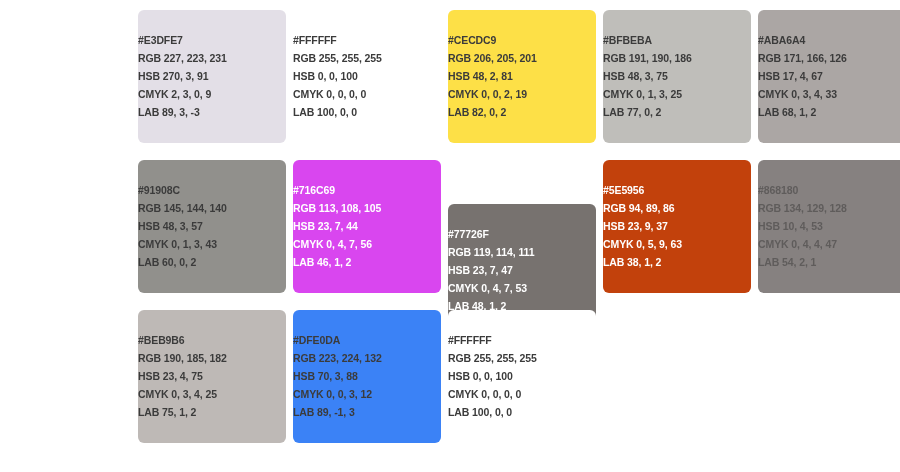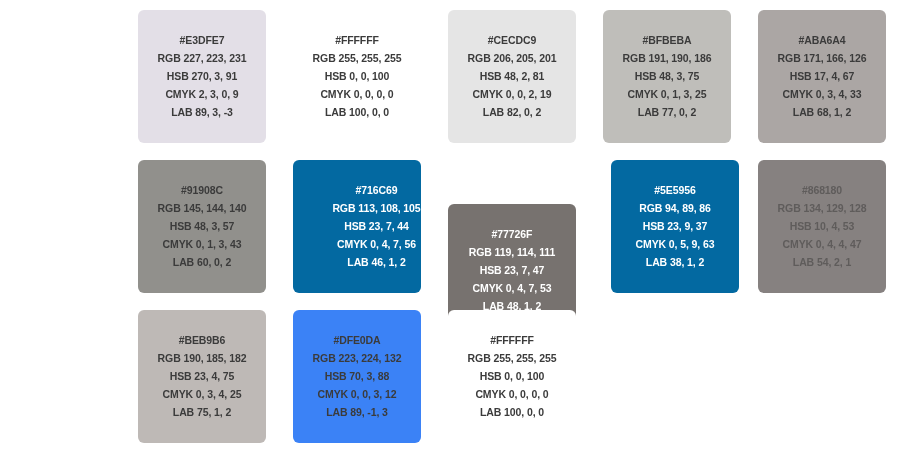--- a/index.html
+++ b/index.html
@@ -19,27 +19,27 @@
     height: 472px;
     box-sizing: border-box;
     padding: 10px 0 0 138px;
     display: grid;
     grid-template-columns: repeat(5, 148px);
     grid-template-rows: repeat(3, 133px);
     column-gap: 7px;
     row-gap: 17px;
   }
   .swatch-card {
-    width: 128px;
+    width: 148px;
     height: 133px;
     border-radius: 6px;
     box-sizing: border-box;
     display: flex;
     flex-direction: column;
-    align-items: center;
+    align-items: flex-start;
     justify-content: center;
     gap: 5px;
     overflow: hidden;
   }
   .swatch-card .line {
     font-size: 10.5px;
     line-height: 13px;
     letter-spacing: -0.1px;
     text-align: center;
     white-space: nowrap;
@@ -71,21 +71,21 @@
       <div class="line val">CMYK 2, 3, 0, 9</div>
       <div class="line val">LAB 89, 3, -3</div>
     </div>
     <div class="swatch-card light" style="background: rgb(255, 255, 255);">
       <div class="line hex">#FFFFFF</div>
       <div class="line val">RGB 255, 255, 255</div>
       <div class="line val">HSB 0, 0, 100</div>
       <div class="line val">CMYK 0, 0, 0, 0</div>
       <div class="line val">LAB 100, 0, 0</div>
     </div>
-    <div class="swatch-card light" style="background: #e5e5e5;">
+    <div class="swatch-card light" style="background: #fde047;">
       <div class="line hex">#CECDC9</div>
       <div class="line val">RGB 206, 205, 201</div>
       <div class="line val">HSB 48, 2, 81</div>
       <div class="line val">CMYK 0, 0, 2, 19</div>
       <div class="line val">LAB 82, 0, 2</div>
     </div>
     <div class="swatch-card light" style="background: rgb(191, 190, 186);">
       <div class="line hex">#BFBEBA</div>
       <div class="line val">RGB 191, 190, 186</div>
       <div class="line val">HSB 48, 3, 75</div>
@@ -99,35 +99,35 @@
       <div class="line val">CMYK 0, 3, 4, 33</div>
       <div class="line val">LAB 68, 1, 2</div>
     </div>
     <div class="swatch-card light" style="background: rgb(145, 144, 140); border-radius: 6px;">
       <div class="line hex">#91908C</div>
       <div class="line val">RGB 145, 144, 140</div>
       <div class="line val">HSB 48, 3, 57</div>
       <div class="line val">CMYK 0, 1, 3, 43</div>
       <div class="line val">LAB 60, 0, 2</div>
     </div>
-    <div class="swatch-card dark" style="background: #0369a1; padding-left: 39px;">
+    <div class="swatch-card dark" style="background: #d946ef;">
       <div class="line hex">#716C69</div>
       <div class="line val">RGB 113, 108, 105</div>
       <div class="line val">HSB 23, 7, 44</div>
       <div class="line val">CMYK 0, 4, 7, 56</div>
       <div class="line val">LAB 46, 1, 2</div>
     </div>
     <div class="swatch-card dark" style="background: rgb(119, 114, 111); margin-top: 44px;">
       <div class="line hex">#77726F</div>
       <div class="line val">RGB 119, 114, 111</div>
       <div class="line val">HSB 23, 7, 47</div>
       <div class="line val">CMYK 0, 4, 7, 53</div>
       <div class="line val">LAB 48, 1, 2</div>
     </div>
-    <div class="swatch-card dark" style="background: #0369a1; margin-left: 8px;">
+    <div class="swatch-card dark" style="background: #c2410c;">
       <div class="line hex">#5E5956</div>
       <div class="line val">RGB 94, 89, 86</div>
       <div class="line val">HSB 23, 9, 37</div>
       <div class="line val">CMYK 0, 5, 9, 63</div>
       <div class="line val">LAB 38, 1, 2</div>
     </div>
     <div class="swatch-card muted" style="background: rgb(134, 129, 128);">
       <div class="line hex">#868180</div>
       <div class="line val">RGB 134, 129, 128</div>
       <div class="line val">HSB 10, 4, 53</div>

